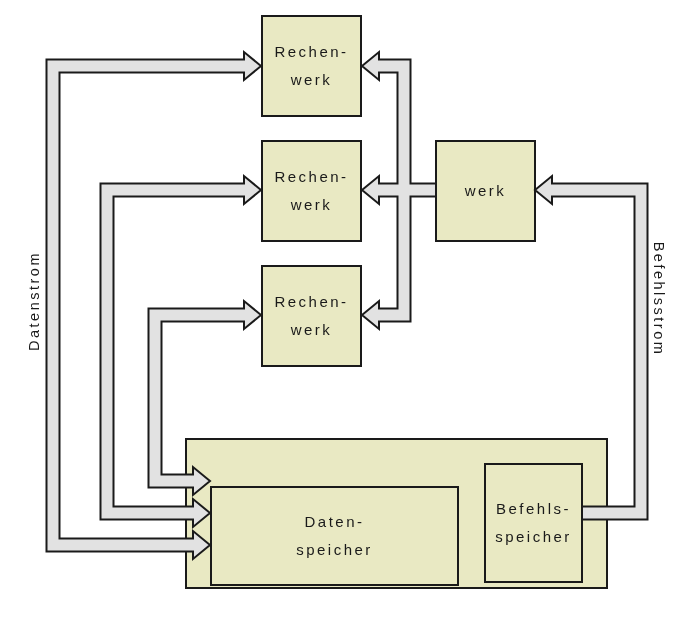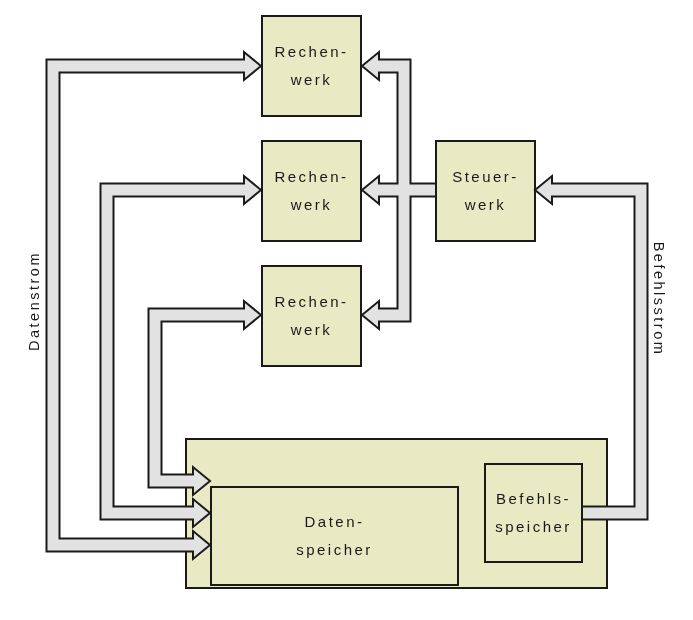--- a/index.html
+++ b/index.html
@@ -72,30 +72,29 @@
     <span>Rechen-</span>
     <span>werk</span>
   </div>
 
   <div class="node" style="left:261px;top:265px;width:101px;height:102px;">
     <span>Rechen-</span>
     <span>werk</span>
   </div>
 
   <div class="node" style="left:435px;top:140px;width:101px;height:102px;">
-    <span>Steuer-</span>
     <span>werk</span>
   </div>
 
   <div class="node" style="left:210px;top:486px;width:249px;height:100px;">
     <span>Daten-</span>
     <span>speicher</span>
   </div>
 
-  <div class="node" style="left:484px;top:463px;width:99px;height:100px;justify-content:center;">
+  <div class="node" style="left:484px;top:463px;width:99px;height:120px;justify-content:center;">
     <span>Befehls-</span>
     <span>speicher</span>
   </div>
 
   <svg class="pipes" width="693" height="620" viewBox="0 0 693 620" aria-hidden="true">
 
     <path class="pipe-outline" d="M244,66 H53 V545 H193"></path>
     <path class="pipe-outline" d="M244,190 H107 V513 H193"></path>
     <path class="pipe-outline" d="M244,315 H155 V481 H193"></path>
     <path class="pipe-outline" d="M435,190 H379"></path>

